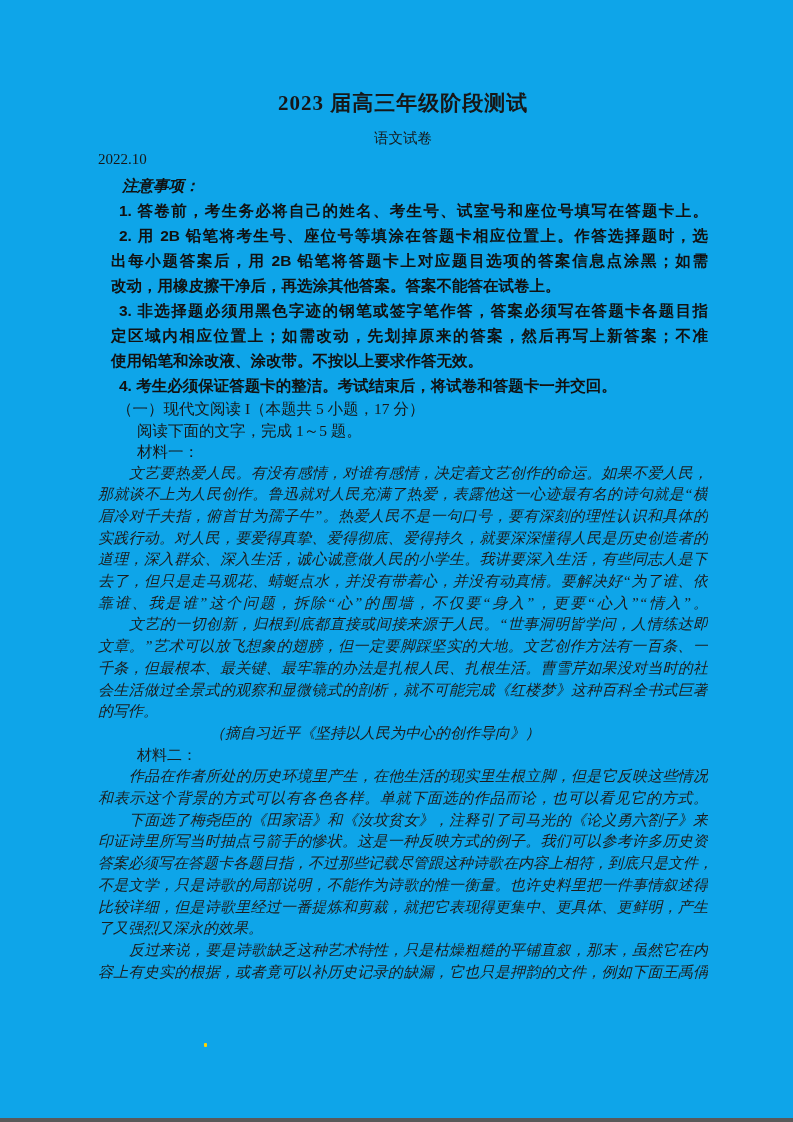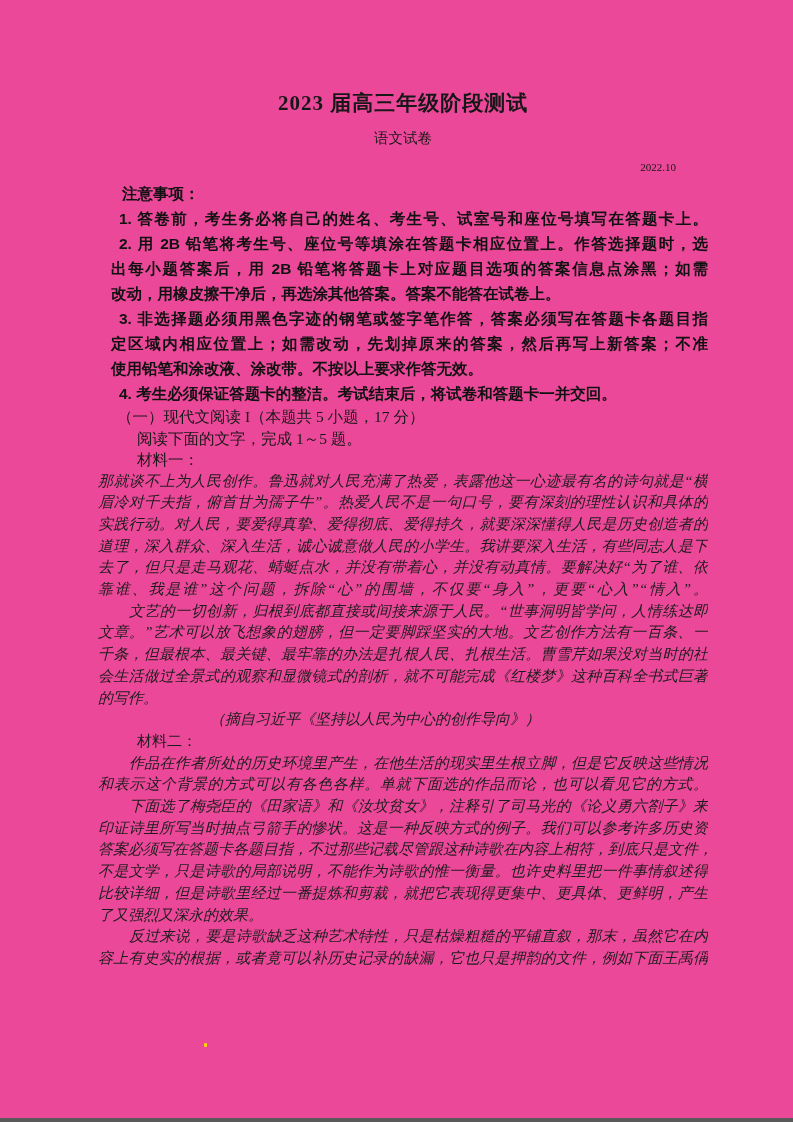--- a/index.html
+++ b/index.html
@@ -1,35 +1,35 @@
 <!DOCTYPE html>
 <html><head>
 <meta charset="utf-8">
 <style>
   html,body { margin:0; padding:0; background:#ffffff; }
   .page {
-    position:relative; width:793px; height:1122px; background:#ec4899;
+    position:relative; width:793px; height:1122px; background:#0ea5e9;
     overflow:hidden; font-family:"Liberation Serif", serif; color:#171717;
   }
   .doc { position:absolute; left:98px; top:0; width:610px; }
 
   .title {
     margin-top:88px; line-height:30px; font-size:21px; font-weight:bold;
     text-align:center; letter-spacing:1px;
   }
   .subtitle { margin-top:10px; line-height:20px; font-size:14.5px; text-align:center; }
   .meta { margin-top:2px; line-height:22px; font-size:15px; padding-left:22px; }
-  .date { line-height:22px; font-size:11px; text-align:right; padding-right:32px;margin-top:8px; }
+  .date { line-height:22px; font-size:15px; padding-right:32px; }
 
   .notice {
     margin-top:3px; font-family:"Liberation Sans", sans-serif;
     font-weight:600; font-size:15.5px; color:#111;
   }
   .notice div { line-height:25px; }
-  .notice .head { padding-left:24px; }
+  .notice .head { padding-left:24px;font-style:italic; }
   .notice .num  { padding-left:21px; }
   .notice .cont { padding-left:13px; }
 
   .sec { font-size:15.5px; }
   .sec div { line-height:21.5px; }
   .sec .s1 { padding-left:19px; }
   .sec .s2 { padding-left:39px; }
 
   .passage { font-size:15px; font-style:italic; color:#1c1c1c; }
   .passage div { line-height:21.7px; white-space:nowrap; overflow:hidden; }
@@ -65,20 +65,21 @@
         </div>
     </div>
 
     <div class="sec">
         <div class="s1">（一）现代文阅读 I（本题共 5 小题，17 分）</div>
         <div class="s2">阅读下面的文字，完成 1～5 题。</div>
         <div class="s2">材料一：</div>
       </div>
 
     <div class="passage">
+        <div class="ind j">文艺要热爱人民。有没有感情，对谁有感情，决定着文艺创作的命运。如果不爱人民，</div>
         <div class="j">那就谈不上为人民创作。鲁迅就对人民充满了热爱，表露他这一心迹最有名的诗句就是“横</div>
         <div class="j">眉冷对千夫指，俯首甘为孺子牛”。热爱人民不是一句口号，要有深刻的理性认识和具体的</div>
         <div class="j">实践行动。对人民，要爱得真挚、爱得彻底、爱得持久，就要深深懂得人民是历史创造者的</div>
         <div class="j">道理，深入群众、深入生活，诚心诚意做人民的小学生。我讲要深入生活，有些同志人是下</div>
         <div class="j">去了，但只是走马观花、蜻蜓点水，并没有带着心，并没有动真情。要解决好“为了谁、依</div>
         <div class="j">靠谁、我是谁”这个问题，拆除“心”的围墙，不仅要“身入”，更要“心入”“情入”。</div>
         <div class="ind j">文艺的一切创新，归根到底都直接或间接来源于人民。“世事洞明皆学问，人情练达即</div>
         <div class="j">文章。”艺术可以放飞想象的翅膀，但一定要脚踩坚实的大地。文艺创作方法有一百条、一</div>
         <div class="j">千条，但最根本、最关键、最牢靠的办法是扎根人民、扎根生活。曹雪芹如果没对当时的社</div>
         <div class="j">会生活做过全景式的观察和显微镜式的剖析，就不可能完成《红楼梦》这种百科全书式巨著</div>

